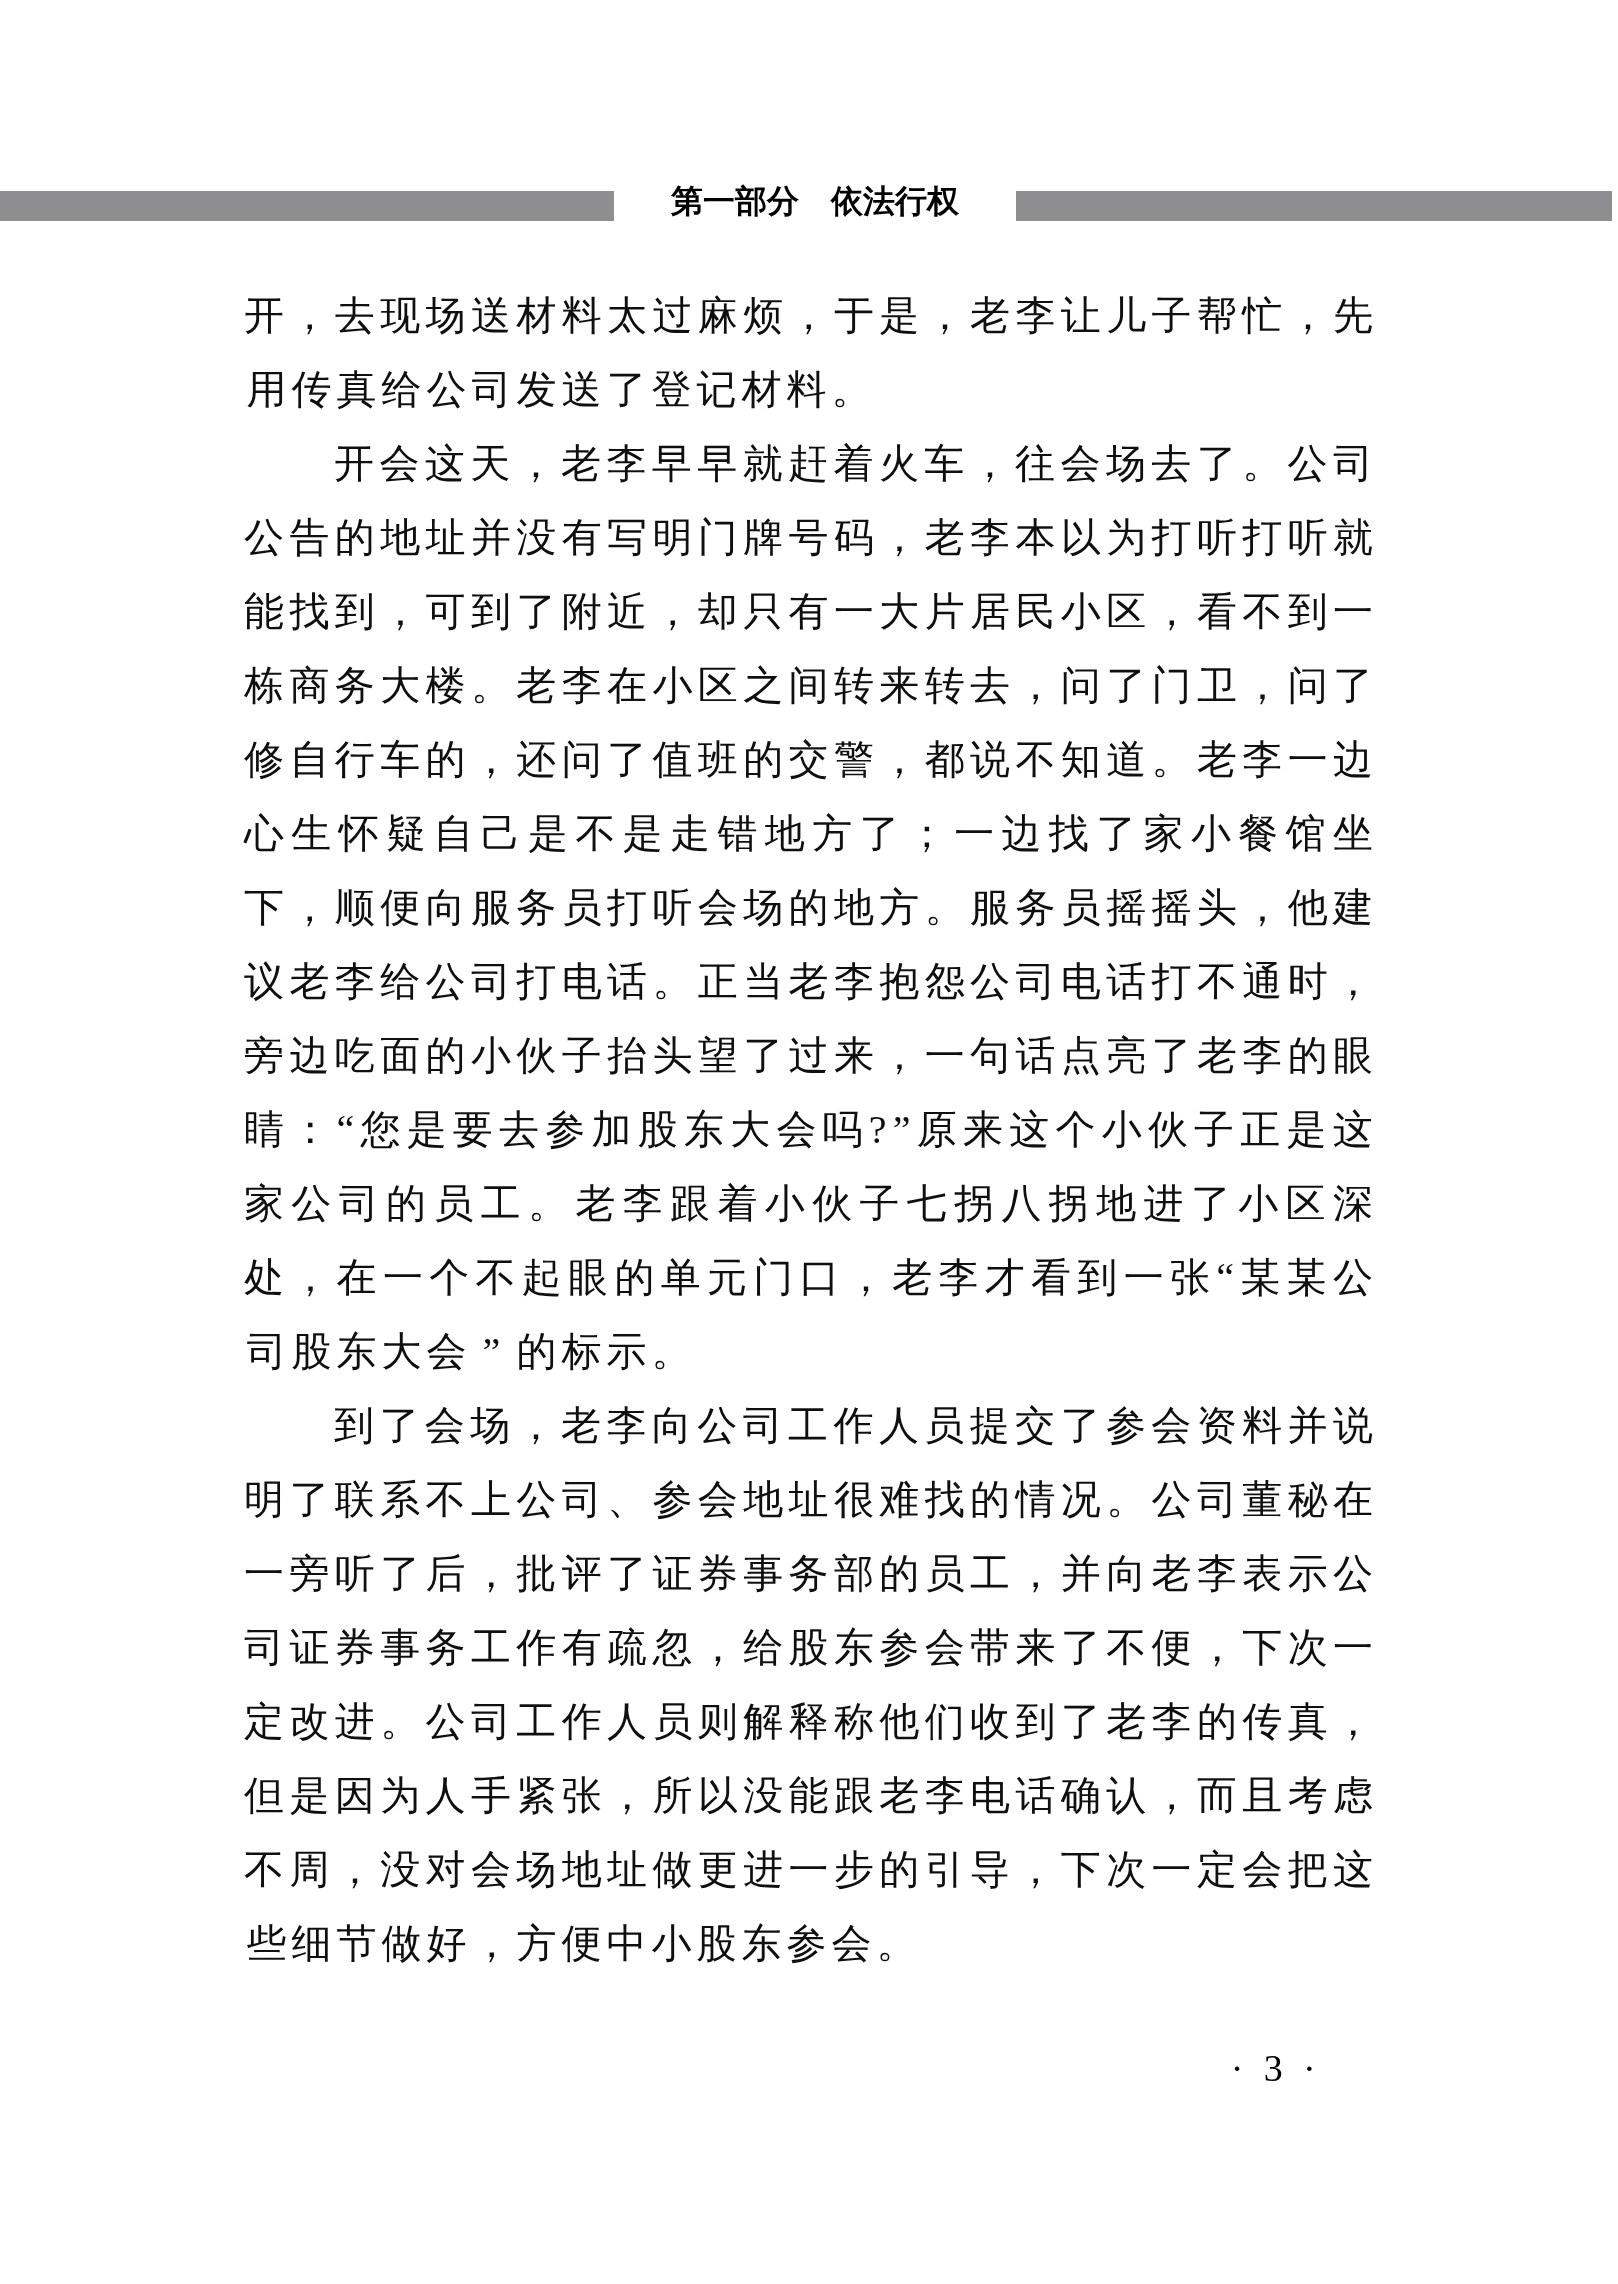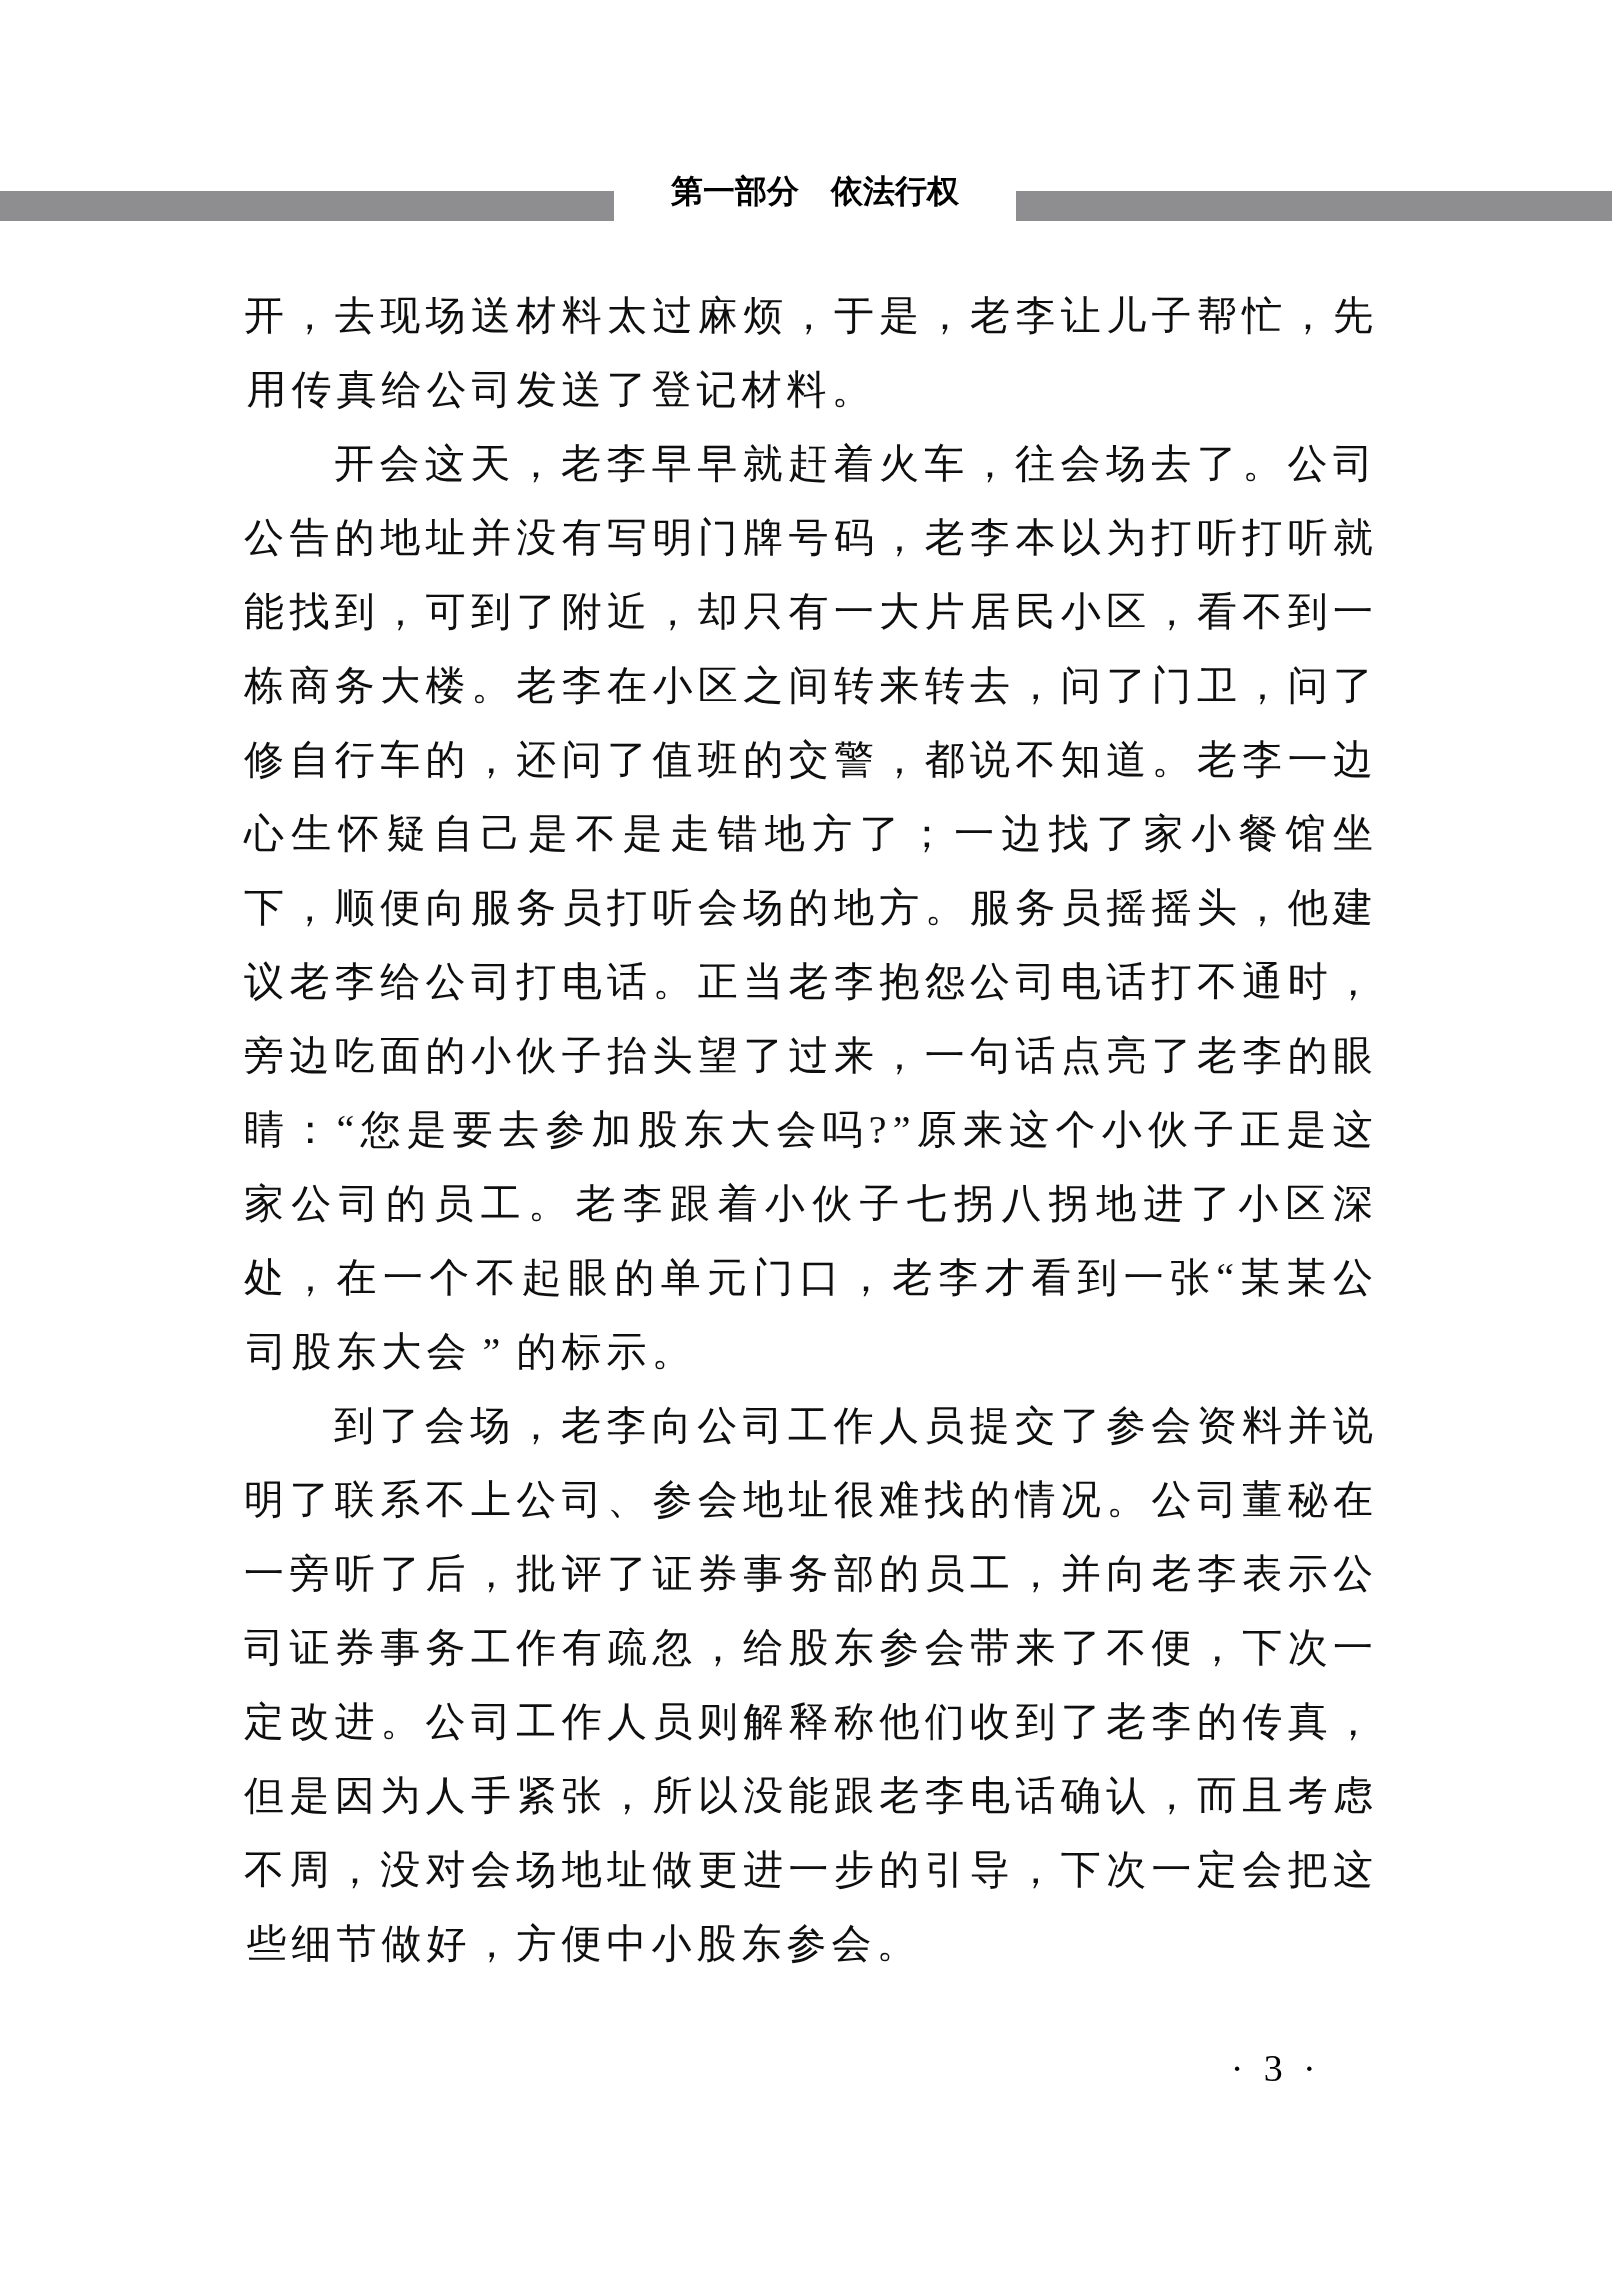--- a/index.html
+++ b/index.html
@@ -11,24 +11,24 @@
     color: #0f0f0f;
   }
   .page { position: absolute; inset: 0; overflow: hidden; }
 
   
   .running-head { position: absolute; left: 0; top: 0; width: 100%; height: 269px; }
   .bar { position: absolute; top: 191px; height: 30px; background: #8e8e90; }
   .bar-left  { left: 0; width: 614px; }
   .bar-right { left: 1016px; width: 596px; }
   .head-title {
-    position: absolute; top: 172px; left: 815px;
+    position: absolute; top: 184px; left: 815px;
     transform: translateX(-50%);
     white-space: nowrap;
-    font-family: Liberation Serif, serif;
+    font-family: Liberation Mono, monospace;
     font-weight: bold;
     font-size: 32px; line-height: 39px;
     color: #000;
   }
 
   
   .body-text {
     position: absolute;
     left: 244px; top: 279px;
     width: 1129px;

